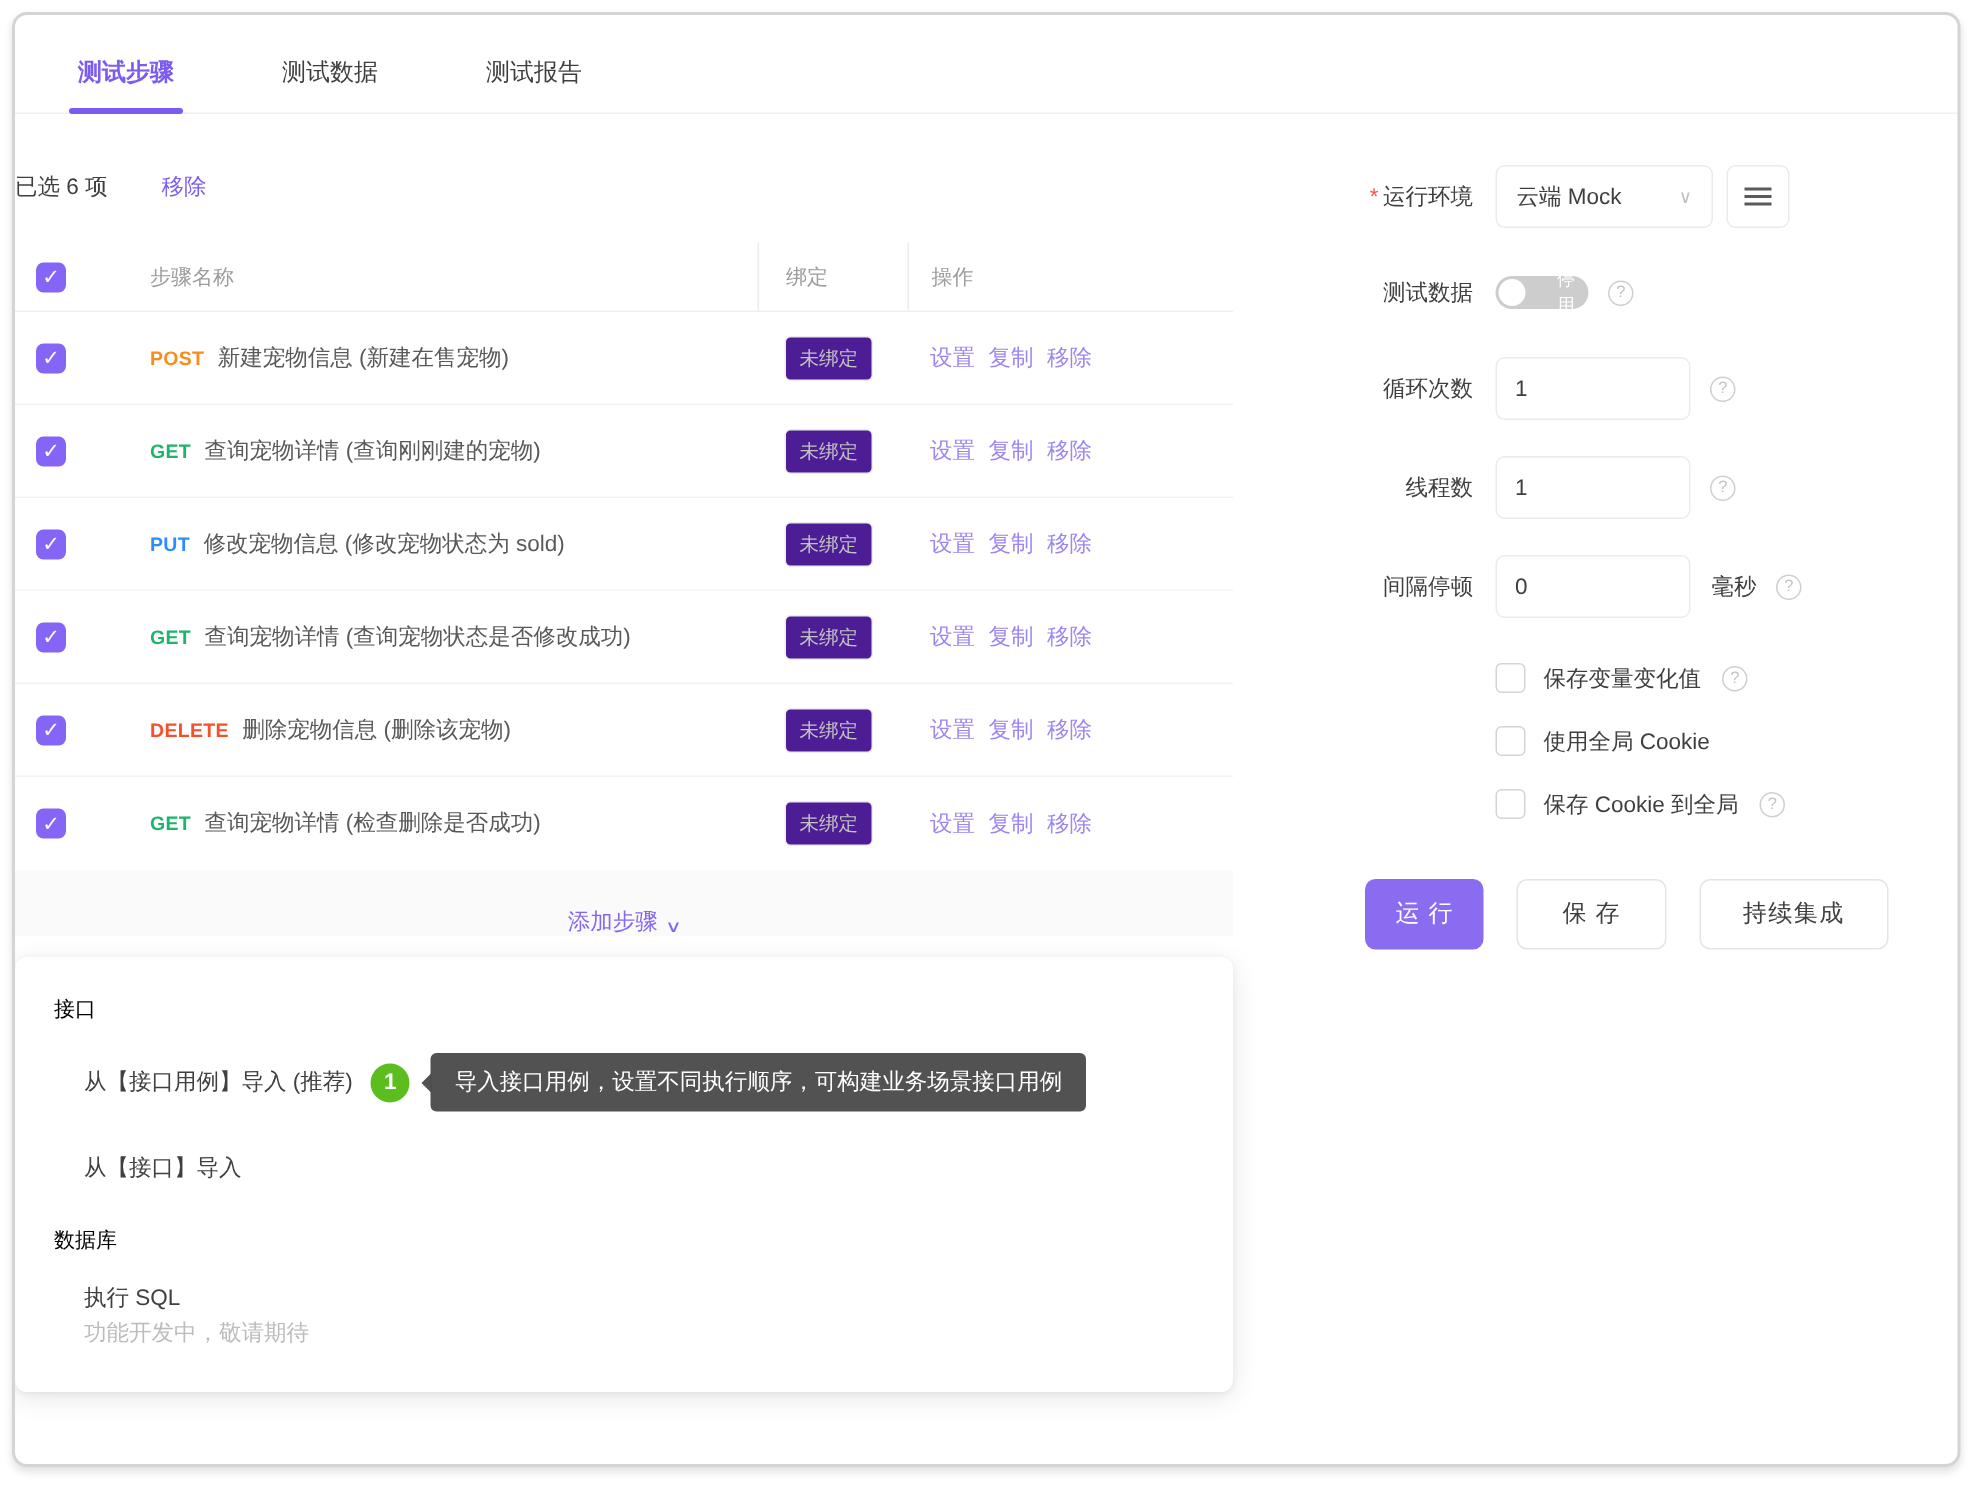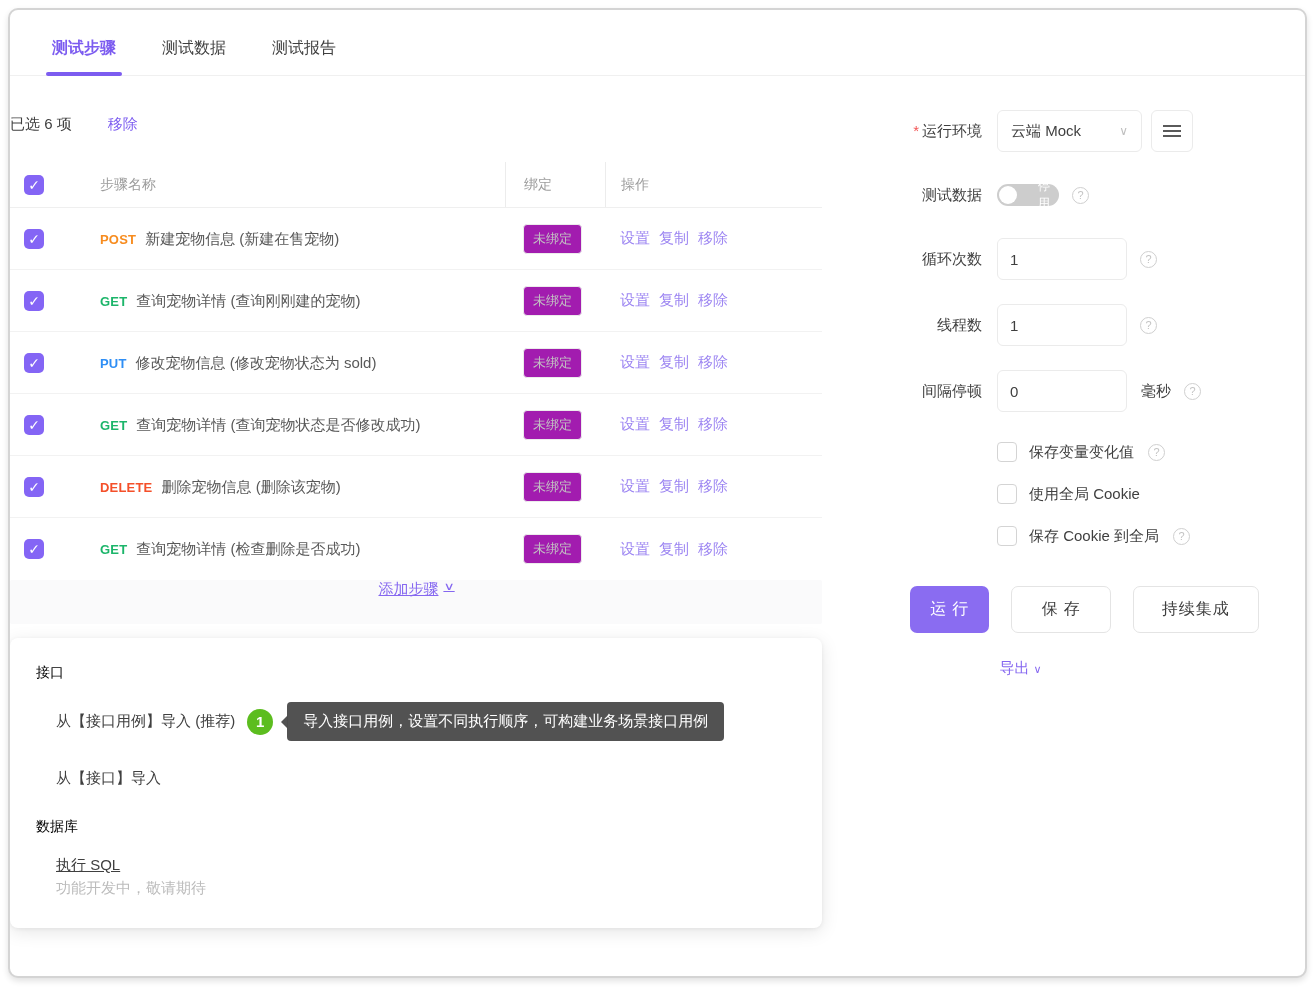--- a/index.html
+++ b/index.html
@@ -3,21 +3,21 @@
 <meta charset="utf-8">
 <style>
   * { margin:0; padding:0; box-sizing:border-box; }
   html,body { width:1315px; height:990px; background:#fff; font-family:"Liberation Sans","DejaVu Sans",sans-serif; }
   .frame {
     position:absolute; left:8px; top:8px; width:1299px; height:970px;
     background:#fff; border:2px solid #d4d4d4; border-radius:10px;
     box-shadow:0 3px 6px rgba(0,0,0,.12); overflow:hidden;
   }
   
-  .tabs { display:flex; gap:46px; padding:28px 0 0 42px; border-bottom:1px solid #f0f0f0; }
+  .tabs { display:flex; gap:72px; padding:28px 0 0 42px; border-bottom:1px solid #f0f0f0; }
   .tab { font-size:16px; color:#3f3f3f; padding-bottom:16px; cursor:pointer; position:relative; }
   .tab.active { color:#7c5cf0; font-weight:bold; }
   .tab.active::after { content:""; position:absolute; left:-6px; right:-6px; bottom:-1px; height:4px; background:#7c5cf0; border-radius:2px; }
   
   .content { display:flex; align-items:flex-start; }
   .left-col { width:812px; }
   .right-col { width:372px; margin-left:65px; padding-top:4px; }
   
   .sel-row { display:flex; align-items:center; gap:36px; margin-top:34px; font-size:15px; color:#3f3f3f; height:28px; }
   .link-strong { color:#7c5cf0; cursor:pointer; }
@@ -26,24 +26,24 @@
   .t-row { display:grid; grid-template-columns:90px 405px 100px 1fr; align-items:center; border-bottom:1px solid #f2f2f2; min-height:62px; }
   .t-head { min-height:46px; color:#9c9c9c; font-size:14px; border-bottom:1px solid #efefef; }
   .t-head .col-bind, .t-head .col-act { border-left:1px solid #ececec; align-self:stretch; display:flex; align-items:center; }
   .col-bind { padding-left:18px; }
   .col-act { padding-left:15px; }
   .cb { width:20px; height:20px; border-radius:5px; background:#8465f5; margin-left:14px; display:flex; align-items:center; justify-content:center; color:#fff; font-size:14px; font-weight:bold; cursor:pointer; }
   .cb-empty { width:20px; height:20px; border-radius:4px; background:#fff; border:1.5px solid #d4d4d4; cursor:pointer; }
   .name-cell { font-size:15px; color:#595959; line-height:1.55; padding:10px 14px 10px 0; }
   .method { font-weight:bold; font-size:13px; letter-spacing:.2px; margin-right:9px; }
   .m-post { color:#f78c1f; } .m-get { color:#1cb56a; } .m-put { color:#2e8ef5; } .m-delete { color:#f4502a; }
-  .badge-unbound { display:inline-block; border:1px solid #ececec; border-radius:4px; color:#c2c2c2; font-size:13px; padding:5px 9px; background:#a21caf; }
+  .badge-unbound { display:inline-block; border:1px solid #ececec; border-radius:4px; color:#c2c2c2; font-size:13px; padding:5px 9px; background:#4c1d95; }
   .row-actions { font-size:15px; color:#9d86f2; display:flex; gap:9px; padding-left:15px; cursor:pointer; }
   
-  .add-bar { height:44px; background:#fafafb; display:flex; align-items:flex-start; justify-content:center; gap:7px; color:#8567f0; font-size:15px; cursor:pointer; border-radius:2px;text-decoration:underline; }
+  .add-bar { height:44px; background:#fafafb; display:flex; align-items:flex-end; justify-content:center; gap:7px; color:#8567f0; font-size:15px; cursor:pointer; border-radius:2px; }
   .chev { font-size:11px; transform:scaleX(1.4); }
   
   .menu-panel { position:relative; margin-top:14px; width:812px; background:#fff; border-radius:8px;
     box-shadow:0 4px 18px rgba(0,0,0,.10), 0 1px 4px rgba(0,0,0,.06); padding:20px 0 24px 0; }
   .menu-group { color:#000000; font-size:14px; padding:6px 26px; }
   .menu-item { font-size:15px; color:#404040; padding:14px 26px 14px 46px; cursor:pointer; display:flex; align-items:center; position:relative; }
   .menu-sub { font-size:15px; color:#bcbcbc; padding:2px 26px 6px 46px; }
   .num-badge { width:26px; height:26px; border-radius:50%; background:#5cbd1f; color:#fff; font-size:15px; font-weight:bold; display:flex; align-items:center; justify-content:center; margin-left:12px; flex:none; }
   .tooltip { position:relative; margin-left:14px; background:rgba(76,76,76,.97); color:#fff; font-size:15px; padding:10px 16px; border-radius:4px; white-space:nowrap; z-index:5; }
   .tooltip::before { content:""; position:absolute; left:-6px; top:50%; margin-top:-7px; border-top:7px solid transparent; border-bottom:7px solid transparent; border-right:7px solid rgba(76,76,76,.97); }
@@ -176,21 +176,21 @@
         <div class="menu-group">接口</div>
         <div class="menu-item">
           <span>从【接口用例】导入 (推荐)</span>
           <span class="num-badge">1</span>
           <span class="tooltip">导入接口用例，设置不同执行顺序，可构建业务场景接口用例</span>
         </div>
         <div class="menu-item">
           <span>从【接口】导入</span>
         </div>
         <div class="menu-group" style="margin-top:10px;">数据库</div>
-        <div class="menu-item" style="padding-bottom:2px;text-decoration:underline;">
+        <div class="menu-item" style="padding-bottom:2px;">
           <span>执行 SQL</span>
         </div>
         <div class="menu-sub">功能开发中，敬请期待</div>
       </div>
     </div>
 
     <div class="right-col">
 
       <div class="form-row" style="margin-top:30px;">
         <span class="form-label"><span class="req">*</span><span>运行环境</span></span>
@@ -247,18 +247,15 @@
           <span class="help">?</span>
         </div>
       </div>
 
       <div class="btn-row">
         <button class="btn btn-run">运行</button>
         <button class="btn btn-save">保存</button>
         <button class="btn btn-ci">持续集成</button>
       </div>
 
-      <div class="export-row">
-        <span>导出</span><span class="chev">∨</span>
-      </div>
     </div>
   </div>
 </div>
 
 </body></html>

